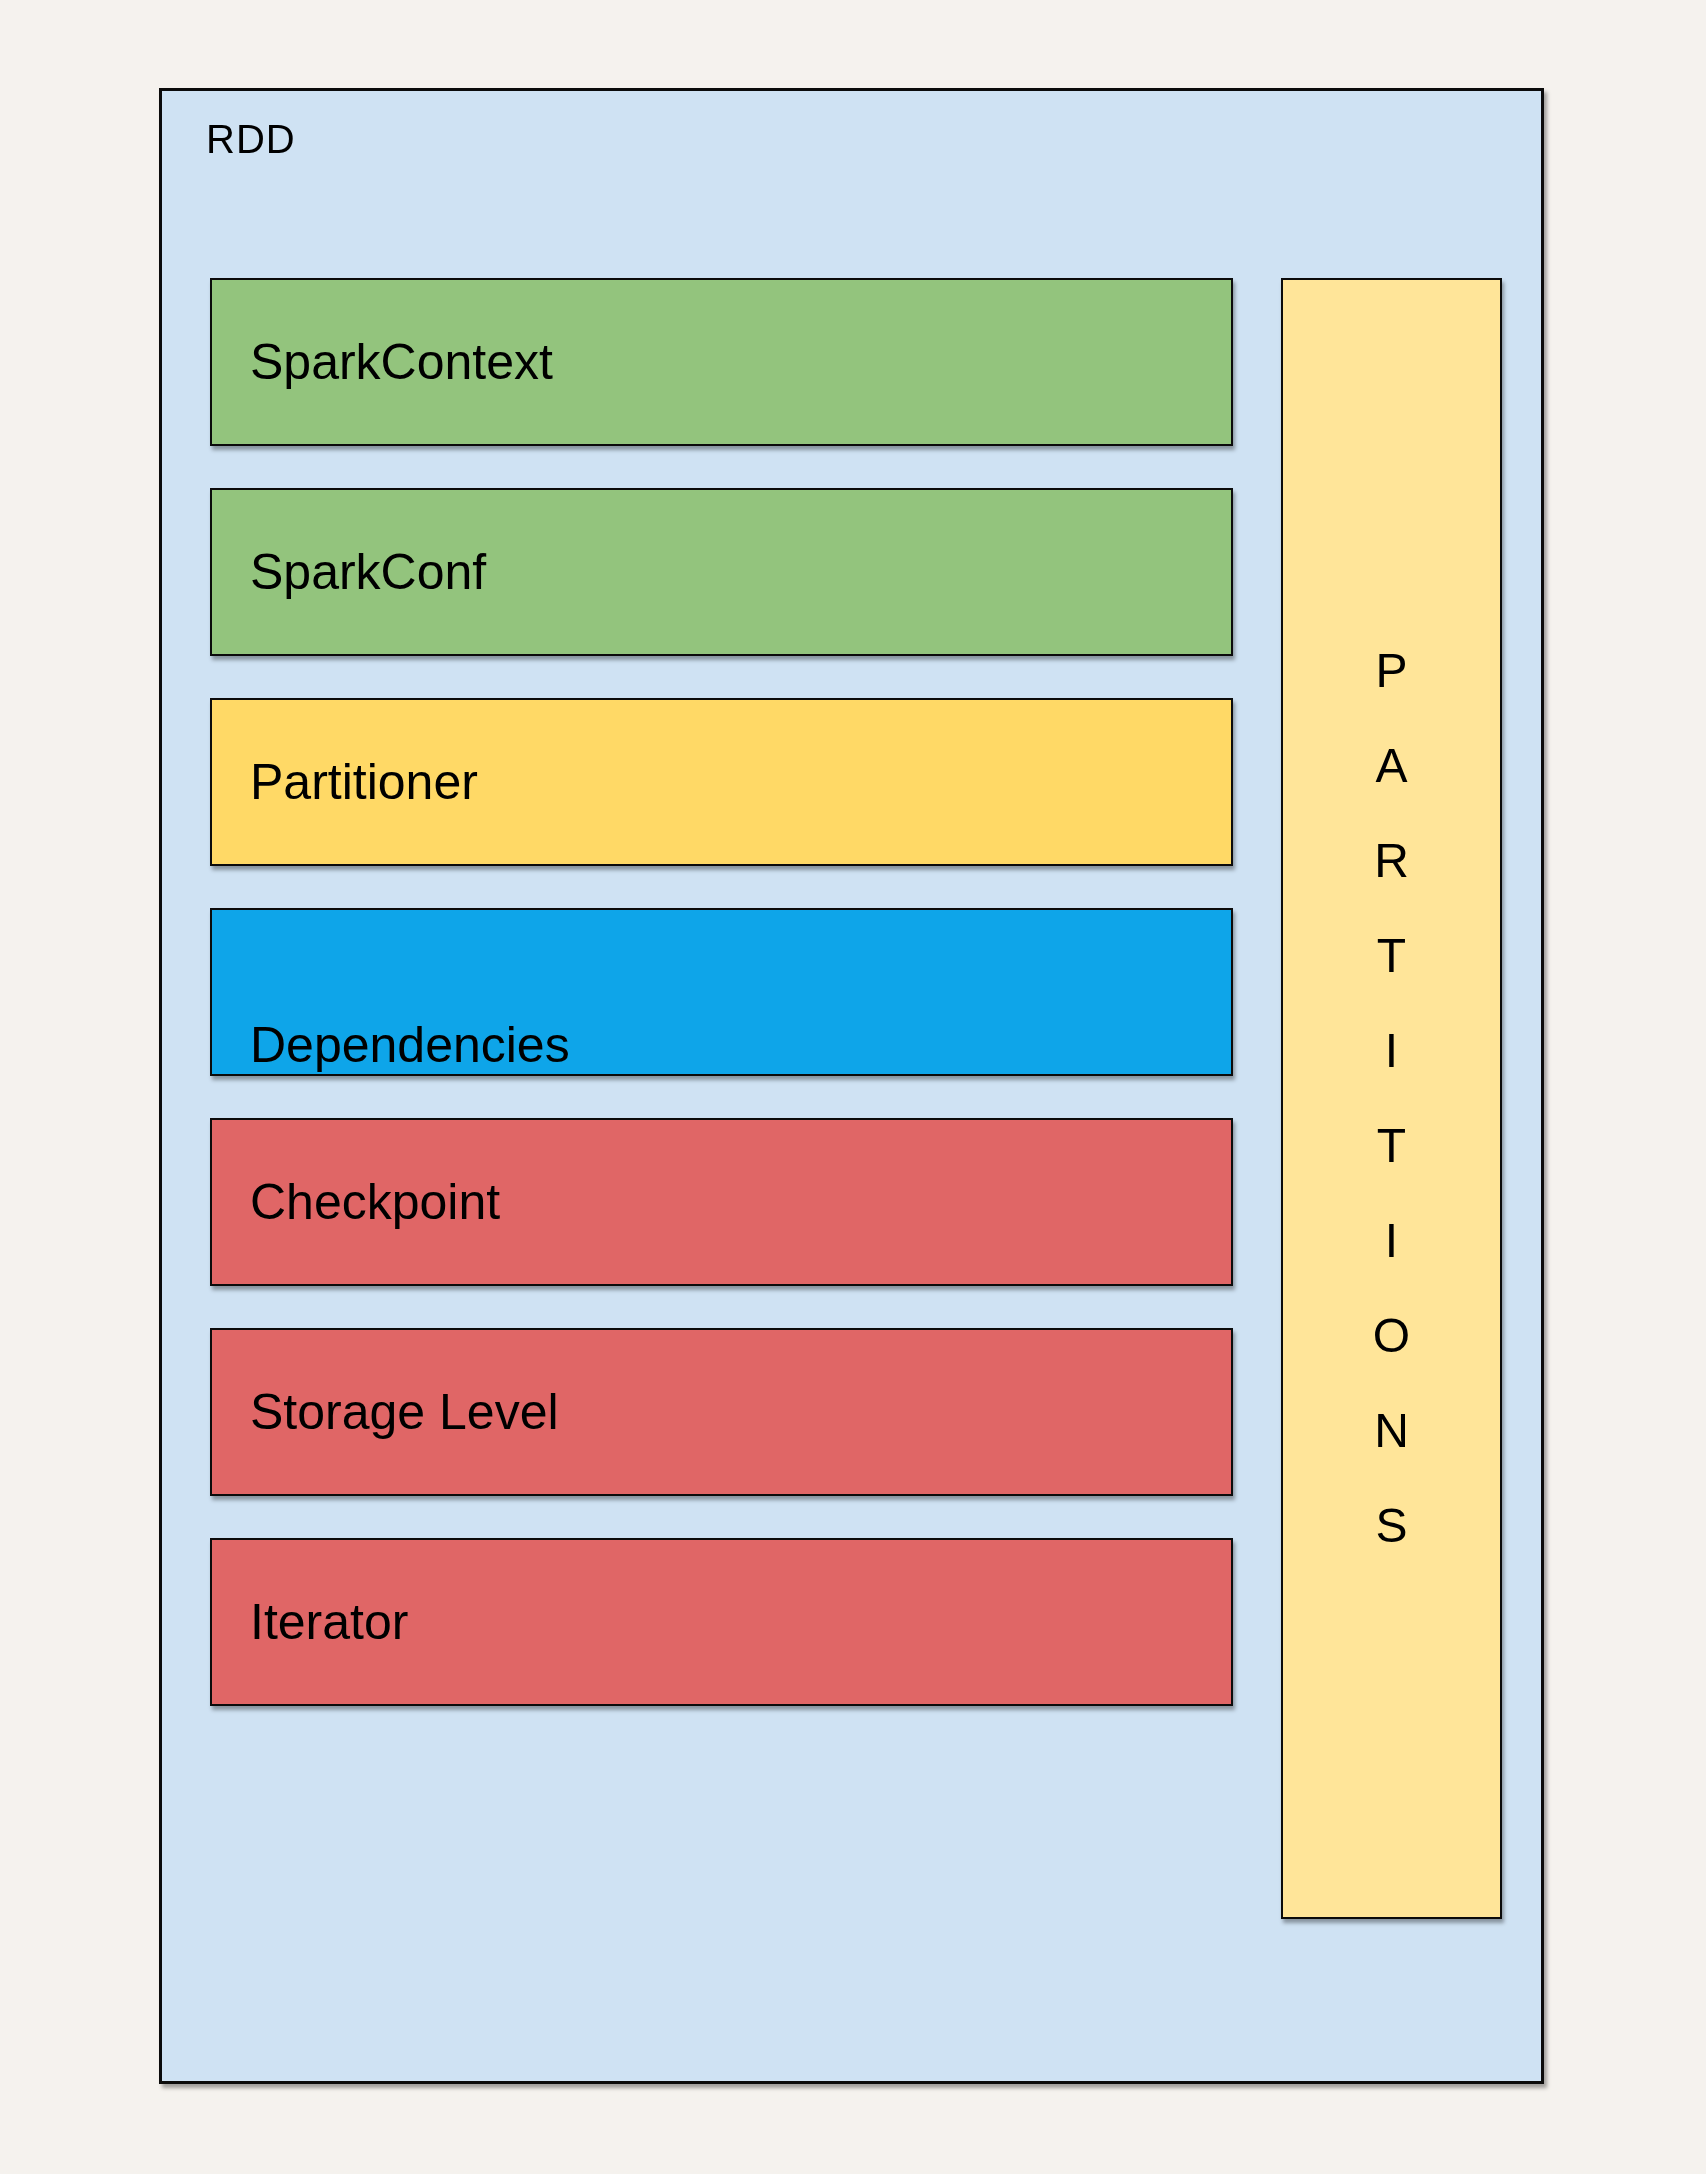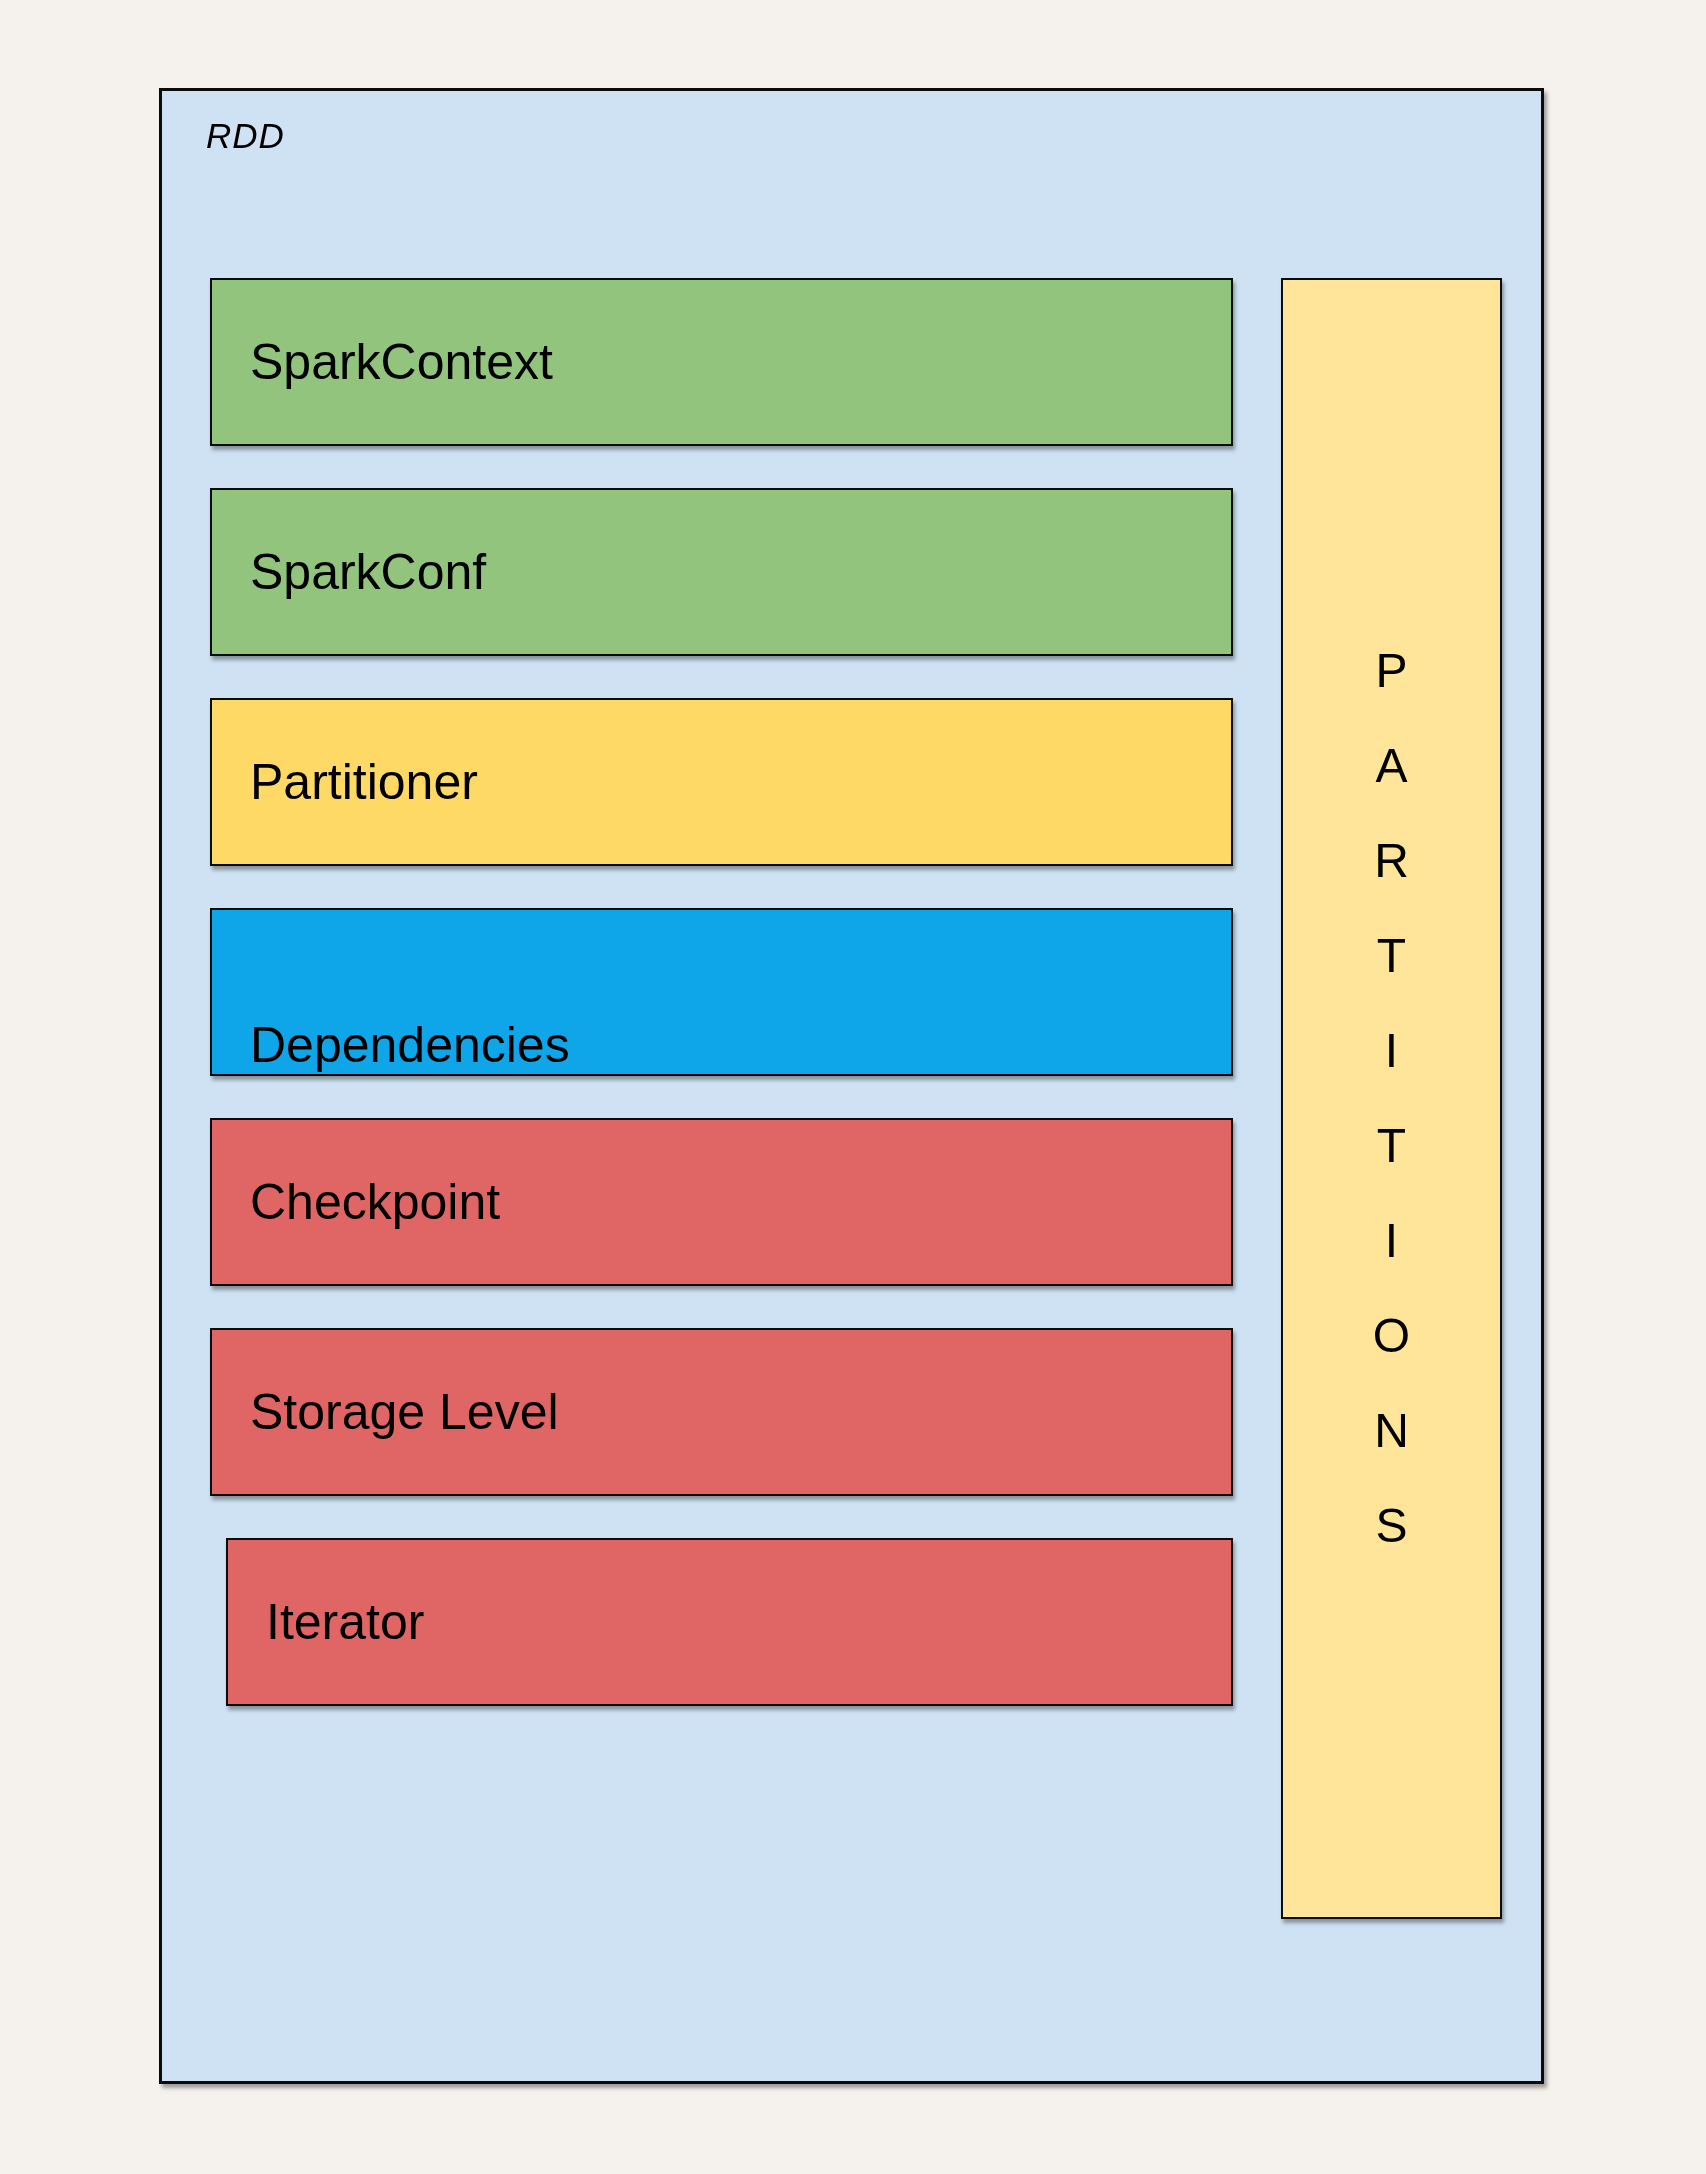--- a/index.html
+++ b/index.html
@@ -21,24 +21,23 @@
     width: 1385px;
     height: 1996px;
     box-sizing: border-box;
     border: 3.8px solid #0b0b0b;
     box-shadow: 2.9px 3.8px 3.8px rgba(0,0,0,0.35);
   }
   .rdd-title {
     position: absolute;
     left: 44px;
     top: 25px;
-    font-size: 35px;
+    font-size: 40px;
     line-height: 1.15;
     letter-spacing: 1px;
-    font-style: italic;
   }
   .content {
     position: absolute;
     left: 48px;
     top: 187px;
     display: flex;
     gap: 48px;
   }
   .rows {
     display: flex;
@@ -95,21 +94,21 @@
       </div>
       <div class="row-box" style="background: #0ea5e9; align-items: flex-end;">
         <span>Dependencies</span>
       </div>
       <div class="row-box" style="background: rgb(224, 102, 102); align-items: center;">
         <span>Checkpoint</span>
       </div>
       <div class="row-box" style="background: rgb(224, 102, 102);">
         <span>Storage Level</span>
       </div>
-      <div class="row-box" style="background: rgb(224, 102, 102); margin-left: 16px;">
+      <div class="row-box" style="background: rgb(224, 102, 102);">
         <span>Iterator</span>
       </div>
     </div>
 
     <div class="side-column" style="background: rgb(255, 229, 153);">
       <span>P</span>
       <span>A</span>
       <span>R</span>
       <span>T</span>
       <span>I</span>

